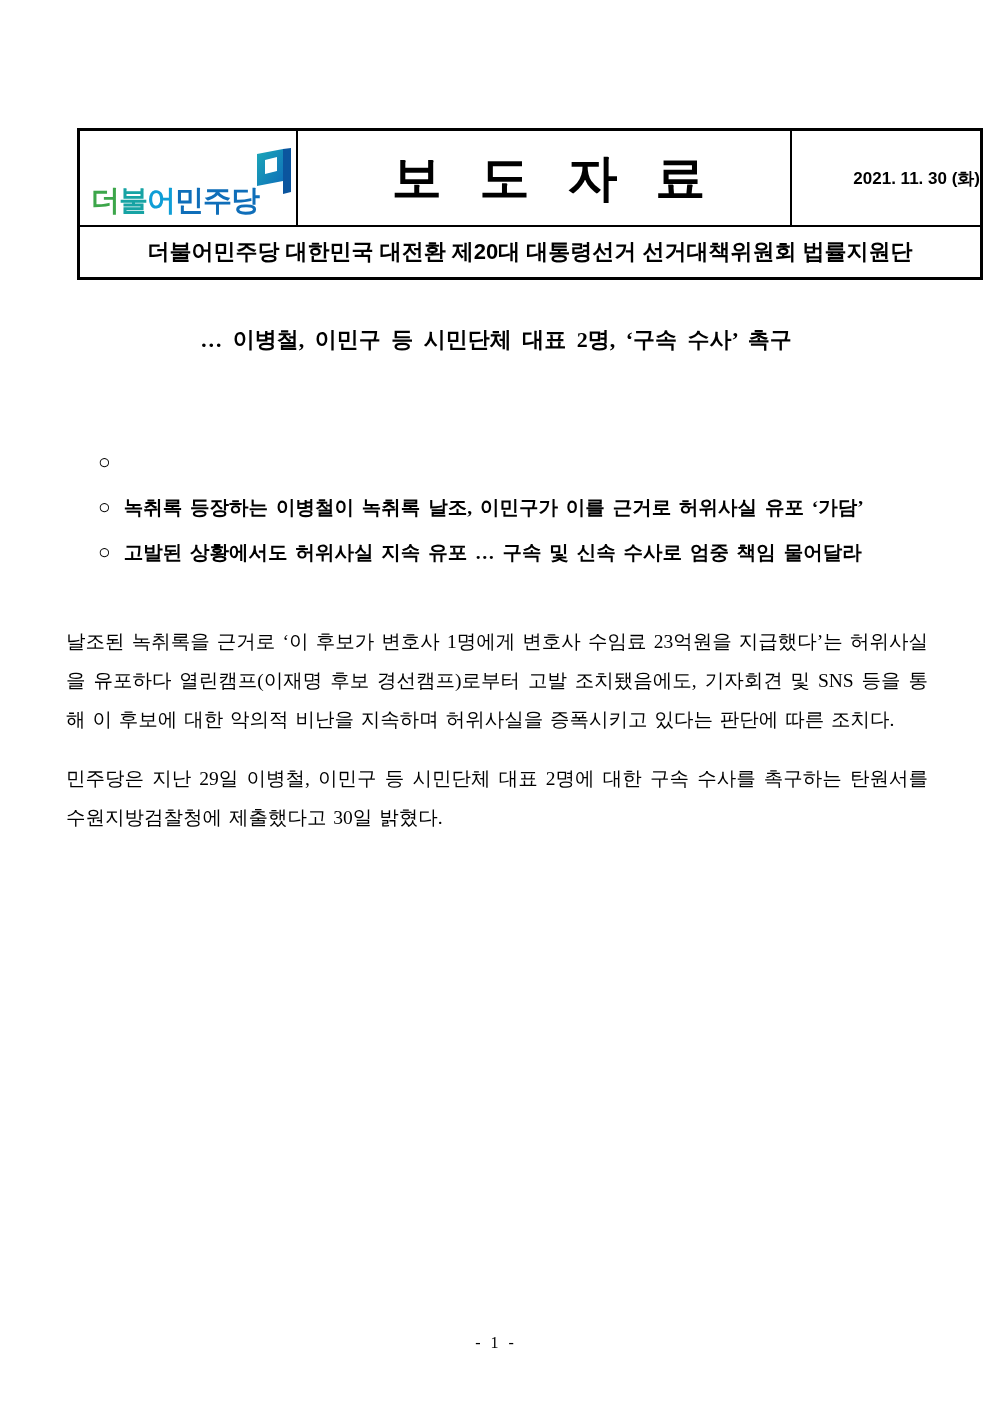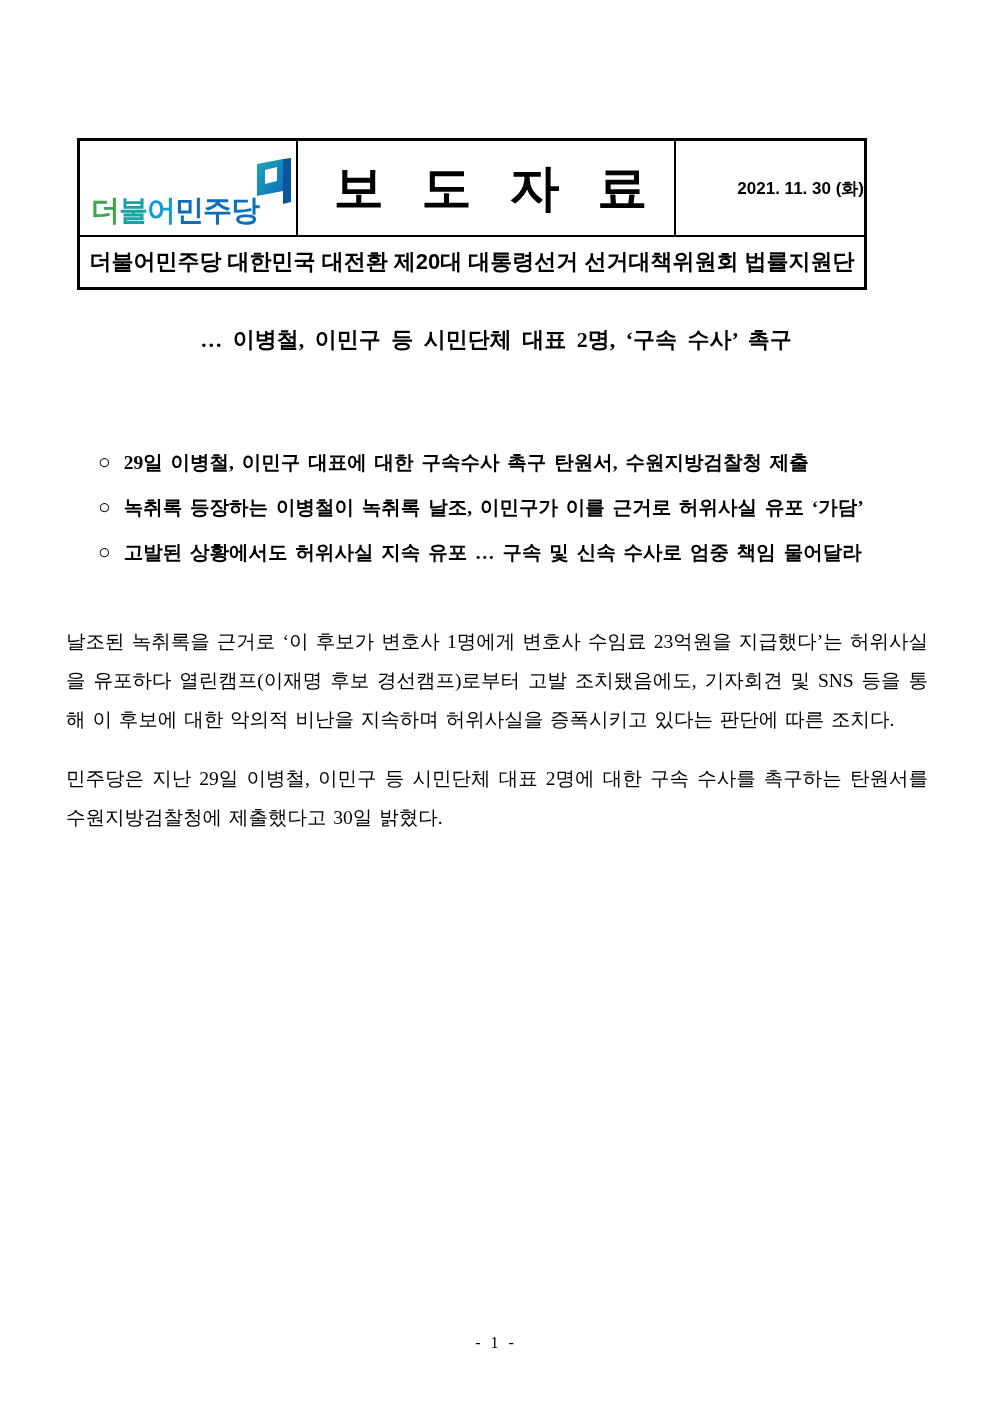--- a/index.html
+++ b/index.html
@@ -4,21 +4,21 @@
 <style>
   html,body { margin:0; padding:0; background:#e8e8e8; }
   .page {
     position:relative; width:992px; height:1403px; margin:0 auto;
     background:#ffffff; overflow:hidden; color:#000;
     font-family:"Liberation Serif", serif;
   }
 
   
   .press-box {
-    position:absolute; left:77px; top:138px; width:790px; height:152px;
+    position:absolute; left:77px; top:128px; width:906px; height:152px;
     box-sizing:border-box; border:3px solid #000; background:#fff;
   }
   .press-top { display:flex; height:94px; }
   .cell { box-sizing:border-box; }
   .cell-logo {
     width:218px; border-right:2px solid #000;
     display:flex; align-items:flex-end; justify-content:center;
   }
   .logo-inner { position:relative; margin-bottom:10px; margin-right:26px; }
   .logo-text {
@@ -114,21 +114,20 @@
     </div>
   </div>
 
   <div class="headline">
     <div>… 이병철, 이민구 등 시민단체 대표 2명, ‘구속 수사’ 촉구</div>
   </div>
 
   <ul class="bullets">
     <li>
       <span class="marker">○</span>
-      <span>29일 이병철, 이민구 대표에 대한 구속수사 촉구 탄원서, 수원지방검찰청 제출</span>
     </li>
     <li>
       <span class="marker">○</span>
       <span>녹취록 등장하는 이병철이 녹취록 날조, 이민구가 이를 근거로 허위사실 유포 ‘가담’</span>
     </li>
     <li>
       <span class="marker">○</span>
       <span>고발된 상황에서도 허위사실 지속 유포 … 구속 및 신속 수사로 엄중 책임 물어달라</span>
     </li>
   </ul>

